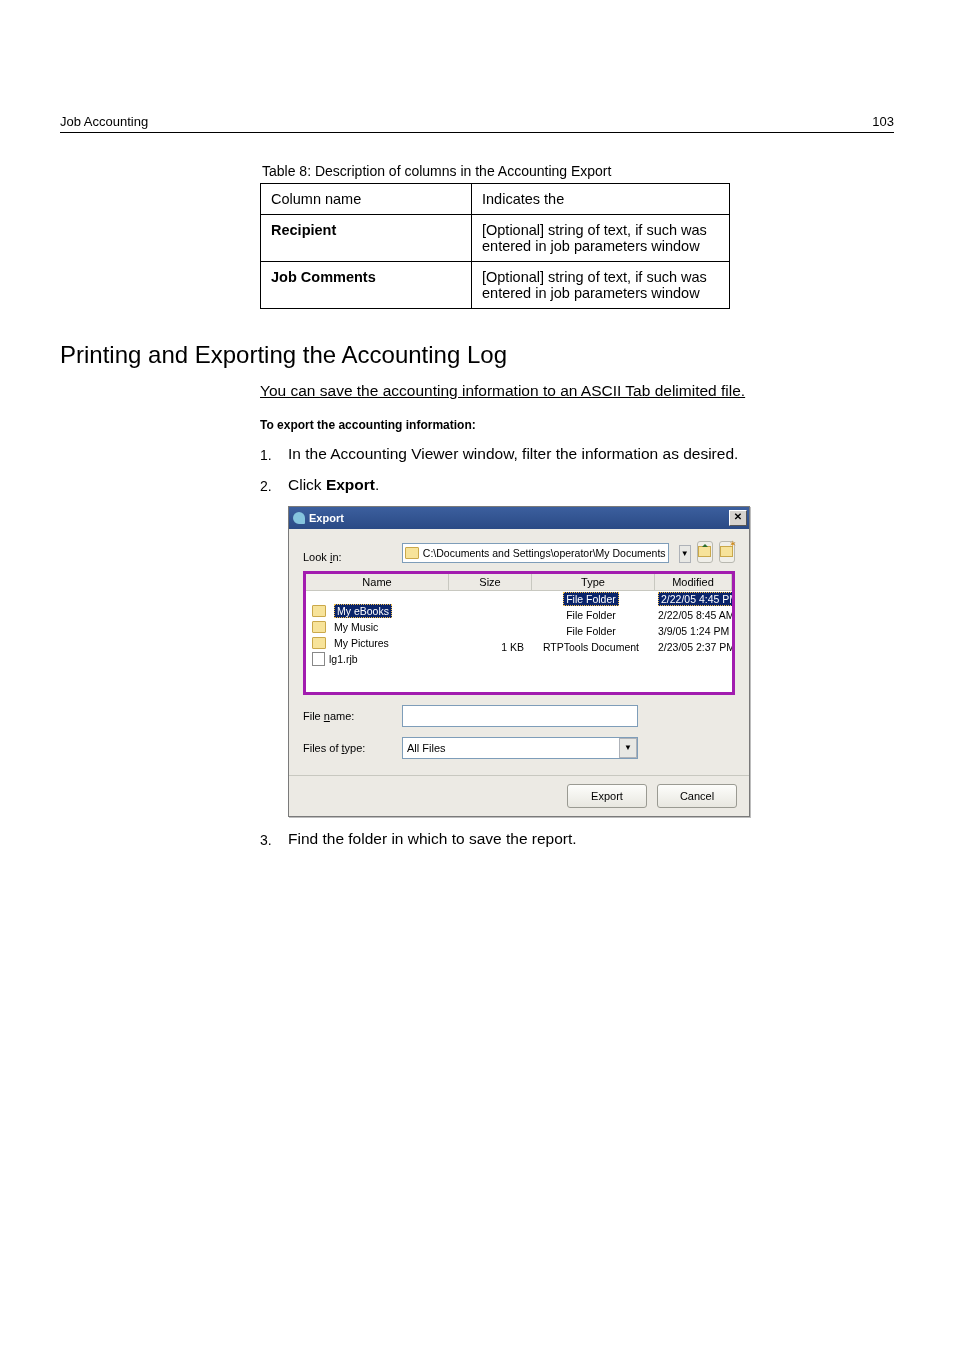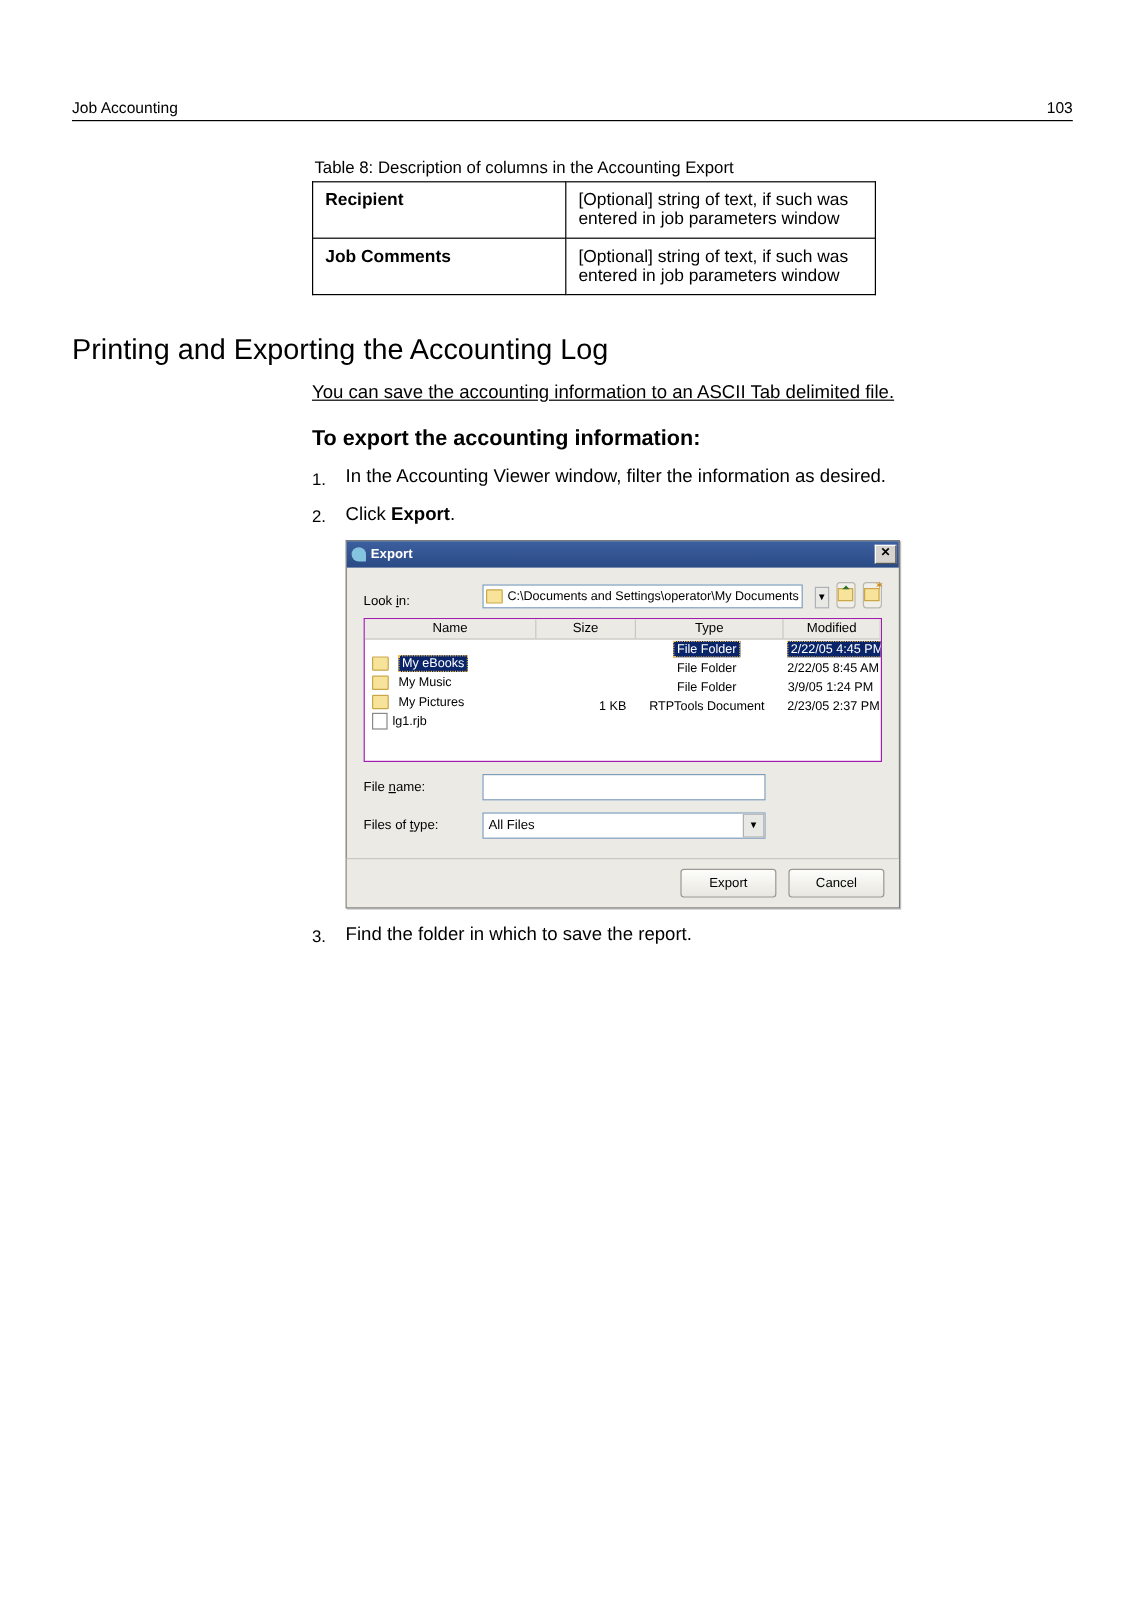--- a/index.html
+++ b/index.html
@@ -11,39 +11,39 @@
     color:var(--text);
     position:relative;
     font-size:15px;
   }
   .running-head{
     display:flex;justify-content:space-between;align-items:flex-end;
     border-bottom:1px solid #000;
     padding-bottom:3px;
     margin:0 60px 30px 60px;
     font-size:13px;
-    padding-top:82px;
+    padding-top:114px;
   }
   .content{margin-left:260px;margin-right:0;}
   .table-caption{font-size:14px;margin:0 0 4px 2px;}
   table.desc{
     border-collapse:collapse;width:470px;font-size:14.5px;
   }
   table.desc th, table.desc td{
     border:1px solid #000;padding:7px 10px 7px 10px;text-align:left;vertical-align:top;
     font-weight:normal;
   }
   table.desc th{font-size:14.5px;}
   table.desc td.col-name{font-weight:bold;width:190px;}
   h2.section{
     font-size:24px;font-weight:400;
     margin:32px 0 12px 60px;
   }
   p.body{font-size:15.5px;line-height:1.35;margin:0 0 16px 0;text-decoration:underline;}
-  p.lead{font-weight:bold;font-size:18px;margin:0 0 12px 0;}
+  p.lead{font-weight:bold;font-size:12px;margin:0 0 12px 0;}
   ol.steps{list-style:none;padding:0;margin:0;}
   ol.steps>li{display:flex;align-items:flex-start;margin:0 0 10px 0;font-size:15.5px;line-height:1.35;}
   ol.steps .num{width:28px;flex:none;color:#000;font-size:14px;padding-top:2px;}
   ol.steps .txt{flex:1;}
   .strong{font-weight:bold;}
 
   
   .dlg{
     width:460px;margin:6px 0 12px 28px;
     background:#eceae4;border:1px solid #7a7a7a;
@@ -72,21 +72,21 @@
   .fld-icon{width:12px;height:10px;background:#f7e39a;border:1px solid #caa84a;border-radius:1px;margin-right:4px;display:inline-block;}
   .dd-arrow{width:16px;height:16px;border:1px solid #aeb2b8;background:#e8e8e4;display:flex;align-items:center;justify-content:center;font-size:8px;margin-left:4px;}
   .up-btn,.new-btn{
     width:22px;height:20px;border:1px solid #b8b8b0;background:#f0efe9;border-radius:3px;display:flex;align-items:center;justify-content:center;
   }
   .up-ico{width:11px;height:9px;background:#f7e39a;border:1px solid #caa84a;position:relative;}
   .up-ico::after{content:"";position:absolute;top:-6px;left:3px;border:3px solid transparent;border-bottom-color:#2e6f2e;}
   .new-ico{width:11px;height:9px;background:#f7e39a;border:1px solid #caa84a;position:relative;}
   .new-ico::after{content:"✶";position:absolute;top:-8px;right:-4px;color:#d08a1a;font-size:9px;}
   .list{
-    border:1px solid #a21caf;background:#fff;height:118px;overflow:hidden;
+    border:3px solid #a21caf;background:#fff;height:118px;overflow:hidden;
   }
   .list-head{display:flex;background:#eceae4;border-bottom:1px solid #c8c8c0;}
   .list-head>div{padding:2px 6px;border-right:1px solid #c8c8c0;font-size:11px;}
   .c-name{width:130px;text-align:center;}
   .c-size{width:70px;text-align:center;}
   .c-type{width:110px;text-align:center;}
   .c-mod{flex:1;text-align:center;}
   .list-row{display:flex;align-items:center;height:16px;}
   .list-row>div{padding:1px 6px;font-size:10.5px;white-space:nowrap;overflow:hidden;}
   .list-row .c-name{text-align:left;display:flex;align-items:center;gap:4px;margin-top:24px;}
@@ -111,20 +111,24 @@
 
 <div class="running-head">
   <span>Job Accounting</span>
   <span>103</span>
 </div>
 
 <div class="content">
   <div class="table-caption">Table 8: Description of columns in the Accounting Export</div>
   <table class="desc">
     <tbody>
+        <tr>
+      <th>Column name</th>
+      <th>Indicates the</th>
+    </tr>
     <tr>
       <td class="col-name">Recipient</td>
       <td>[Optional] string of text, if such was entered in job parameters window</td>
     </tr>
     <tr>
       <td class="col-name">Job Comments</td>
       <td>[Optional] string of text, if such was entered in job parameters window</td>
     </tr>
   </tbody>
     </table>

